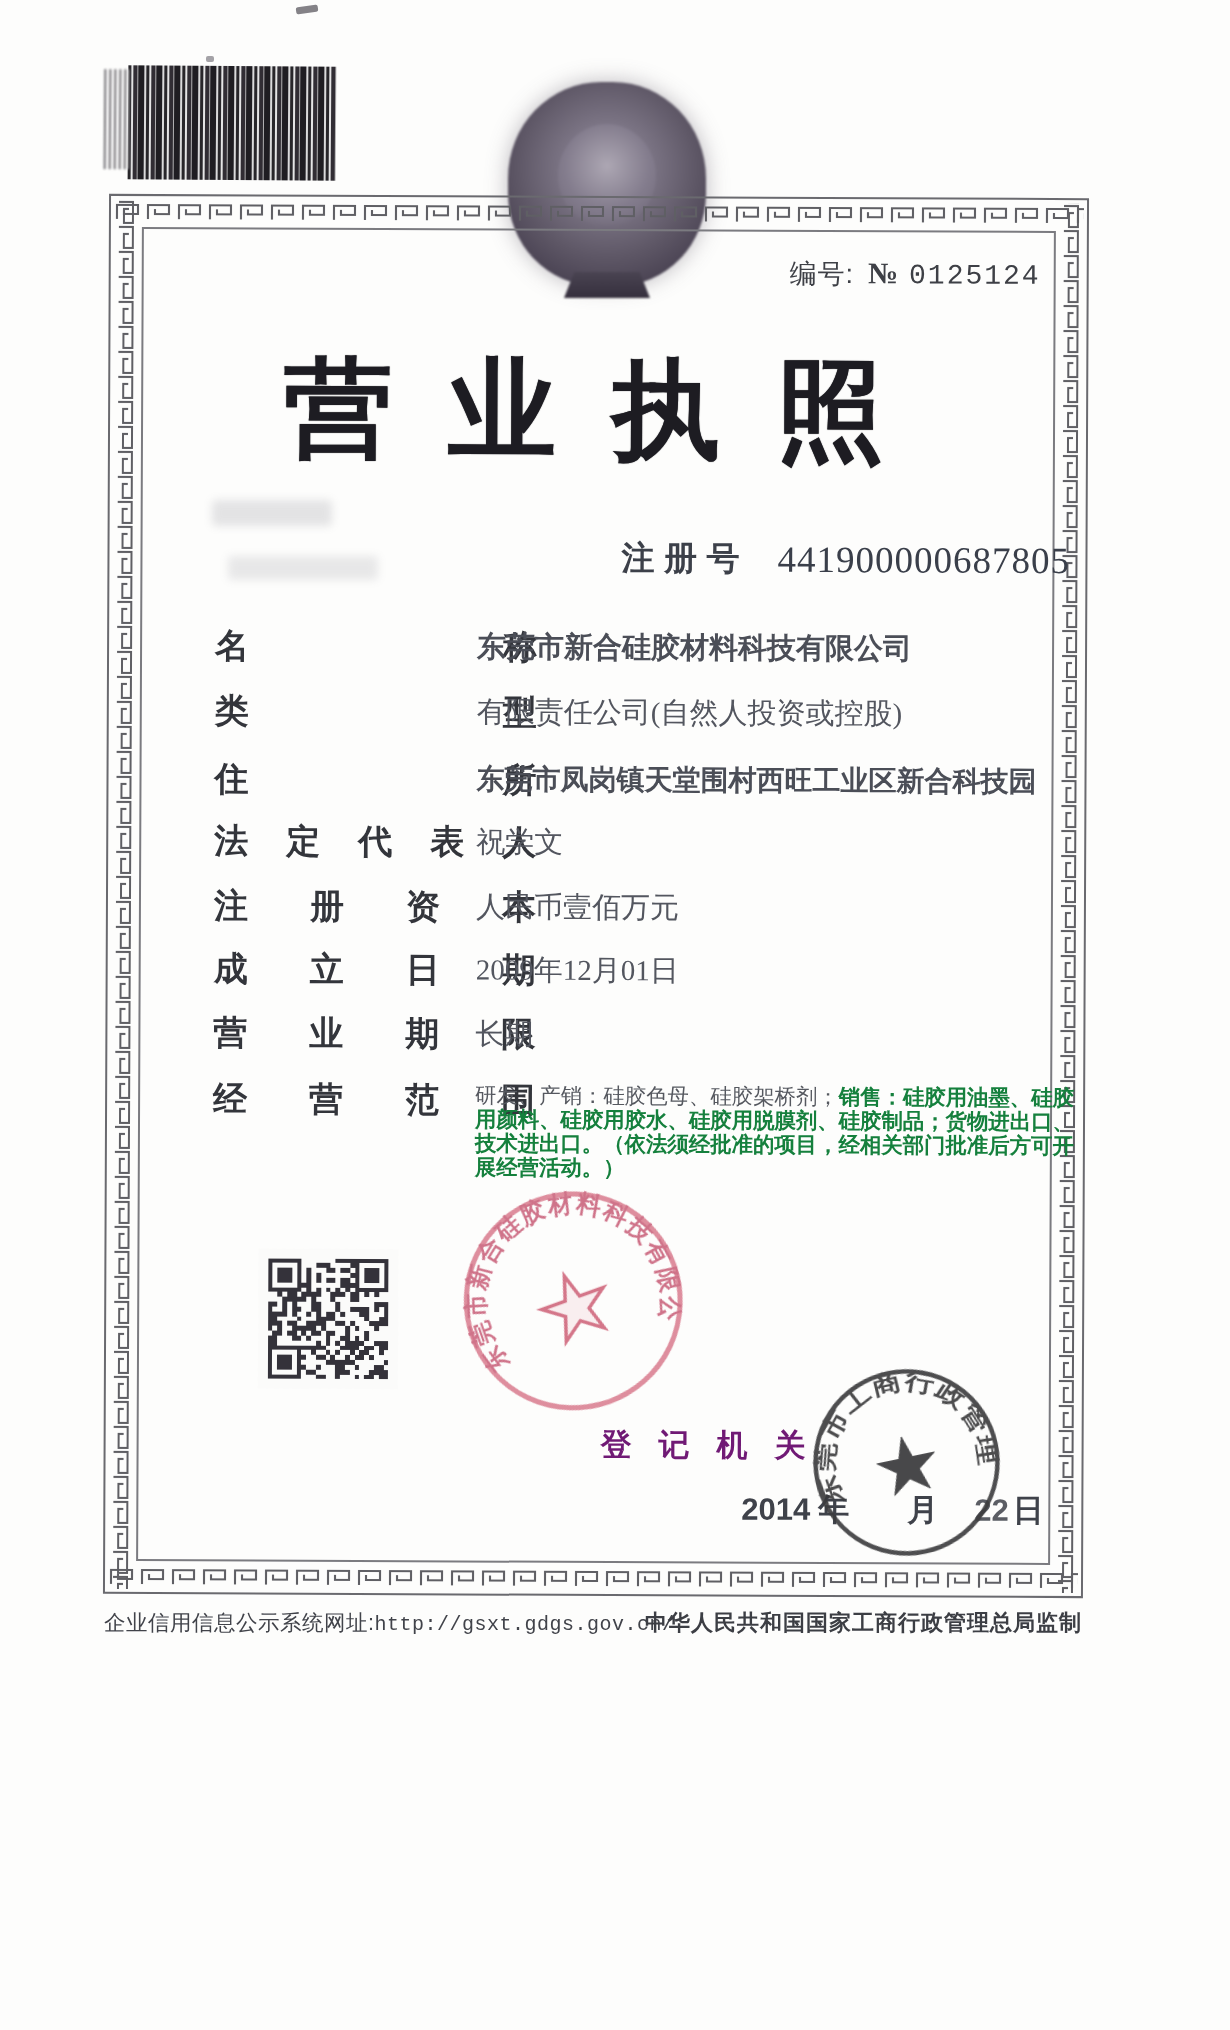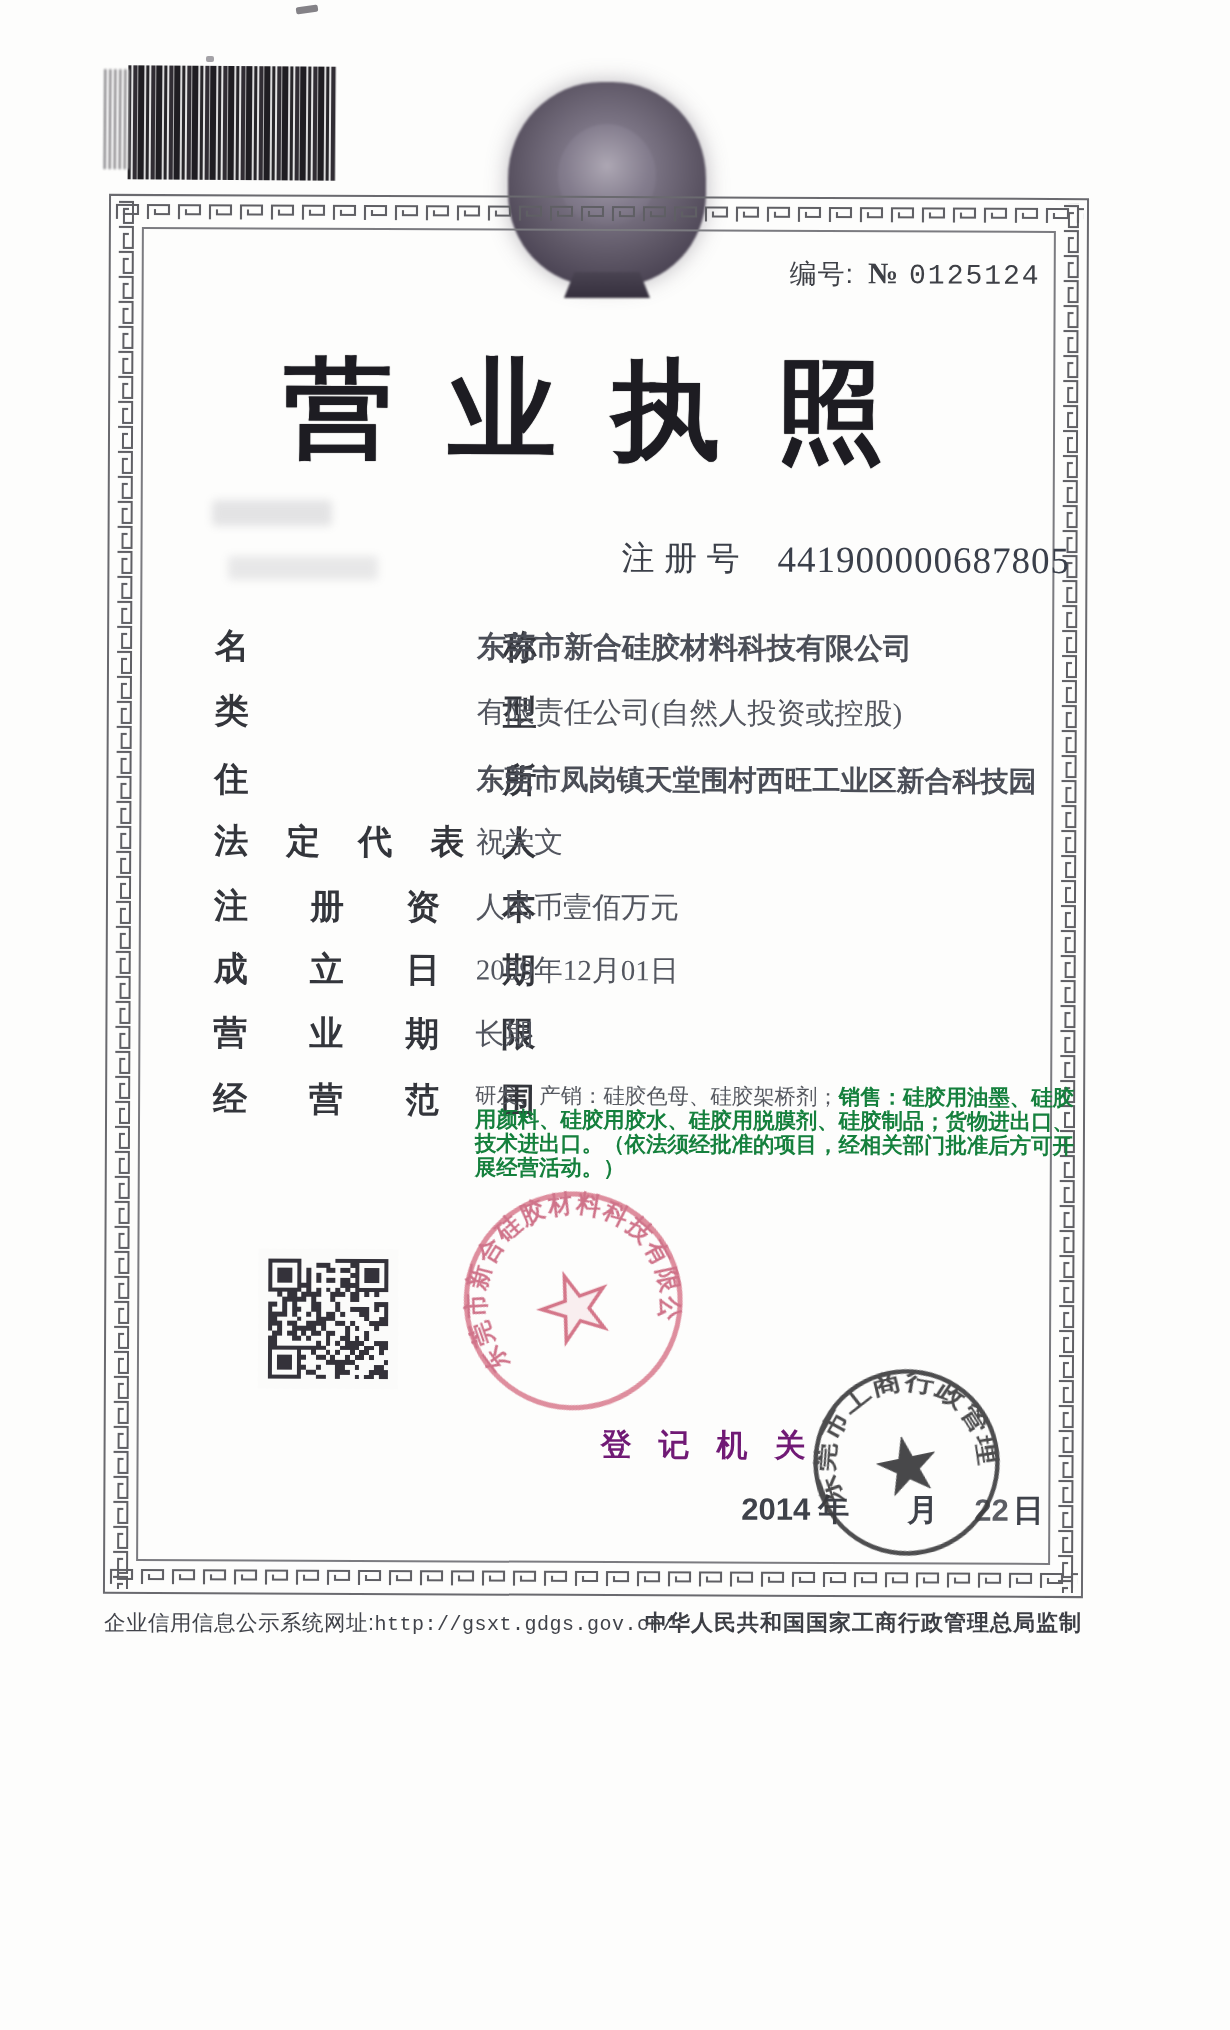--- a/index.html
+++ b/index.html
@@ -40,21 +40,21 @@
   .serial{position:absolute;top:57px;right:46px;color:#3e4046;font-size:27px;letter-spacing:1px;white-space:nowrap;}
   .serial .no-sign{font-family:"Liberation Serif",serif;font-weight:bold;font-size:30px;margin:0 10px 0 14px;}
   .serial .digits{font-family:"Liberation Mono","DejaVu Sans Mono",monospace;font-size:28px;letter-spacing:2px;}
 
   .doc-title{position:absolute;left:0;right:0;top:140px;text-align:center;
     font-size:108px;font-weight:900;color:#222126;letter-spacing:56px;margin-left:28px;
     text-shadow:0 0 1px #3a3a3e;filter:contrast(1.05);}
 
   .regno-row{position:absolute;left:512px;top:338px;white-space:nowrap;}
   .regno-label{display:inline-block;width:118px;text-align:justify;text-align-last:justify;
-    font-size:33px;color:#3c4049;font-weight:400;vertical-align:middle;}
+    font-size:33px;color:#3c4049;font-weight:700;vertical-align:middle;}
   .regno-num{font-family:"Liberation Serif","DejaVu Serif",serif;font-size:37px;color:#3a3f4a;
     margin-left:38px;letter-spacing:1px;vertical-align:middle;}
 
   .field-row{position:absolute;left:0;width:100%;}
   .f-label{position:absolute;left:106px;width:322px;display:inline-block;text-align:justify;text-align-last:justify;
     font-size:34px;font-weight:600;color:#33353b;letter-spacing:0;}
   .f-value{position:absolute;left:368px;width:620px;font-family:"Liberation Serif","DejaVu Serif",serif;
     font-size:29px;color:#53565f;padding-top:3px;}
   .f-value.scope{width:618px;font-size:21.4px;line-height:24px;padding-top:6px;color:#55585f;}
   .f-value.scope .p2{font-weight:700;color:#15803d;}

